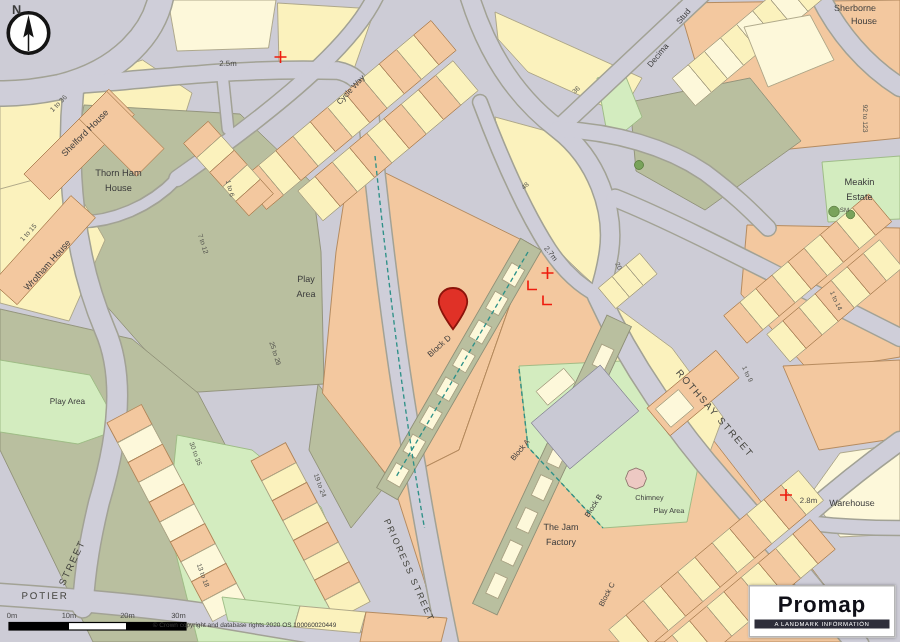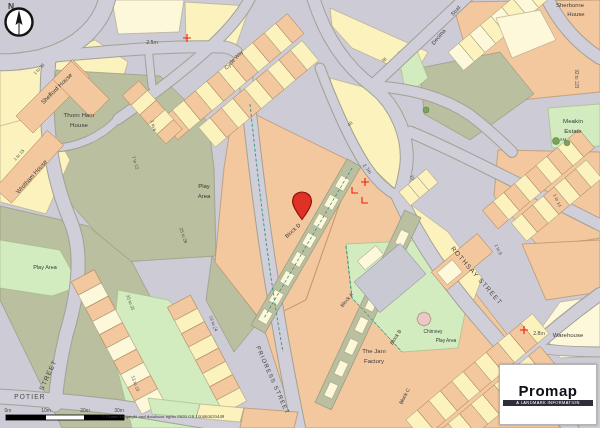--- a/index.html
+++ b/index.html
@@ -17,21 +17,21 @@
   .rc{stroke:#a2a295;fill:none;stroke-linecap:round}
   .rf{stroke:#cfced9;fill:none;stroke-linecap:round}
   .dash{stroke:#2f9188;stroke-width:.9;fill:none;stroke-dasharray:3 2}
   .redmark{stroke:#ee1c0e;stroke-width:1.1;fill:none}
   text{text-anchor:middle;fill:#3c3c3c;font-family:"Liberation Sans",sans-serif}
   .num{fill:#54544e}
   .street{fill:#45453f;letter-spacing:1.2px}
   .tiny{fill:#4a4a4a}
   
   .promap{position:absolute;right:3px;bottom:3px;width:90px;background:#fff;
-          border:1px solid #b5b5b5;padding:18px 3px;text-align:center;
+          border:1px solid #b5b5b5;padding:5px 3px;text-align:center;
           box-shadow:0 0 2px rgba(0,0,0,.35)}
   .promap-brand{font-weight:bold;font-size:15px;line-height:16px;color:#101018;letter-spacing:.5px}
   .promap-tagline{margin-top:1px;background:#2e2e3a;color:#fff;font-size:4px;line-height:6px;letter-spacing:.4px}
 </style>
 </head>
 <body>
 
 <div class="stage">
 <svg width="600" height="428" viewBox="0 0 600 428">
 

